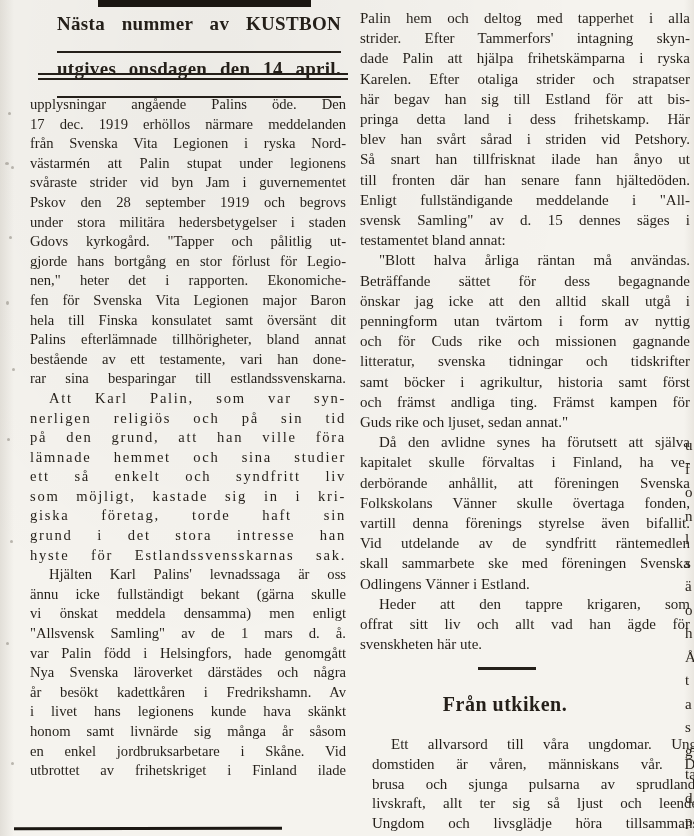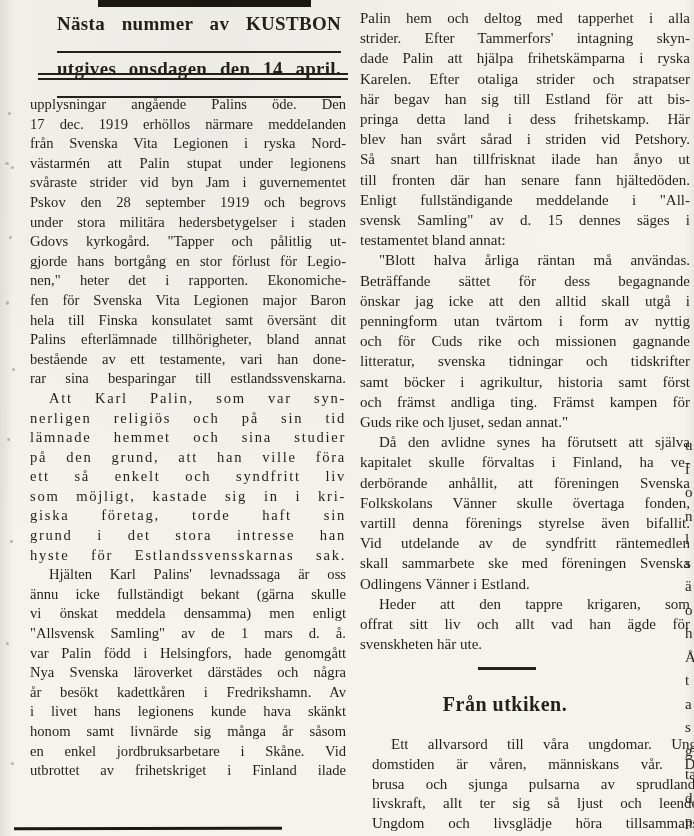--- a/index.html
+++ b/index.html
@@ -74,22 +74,22 @@
       <div class="line">Gdovs kyrkogård. "Tapper och pålitlig ut-</div>
       <div class="line">gjorde hans bortgång en stor förlust för Legio-</div>
       <div class="line">nen," heter det i rapporten. Ekonomiche-</div>
       <div class="line">fen för Svenska Vita Legionen major Baron</div>
       <div class="line">hela till Finska konsulatet samt översänt dit</div>
       <div class="line">Palins efterlämnade tillhörigheter, bland annat</div>
       <div class="line">bestående av ett testamente, vari han done-</div>
       <div class="line">rar sina besparingar till estlandssvenskarna.</div>
       <div class="line ind sp">Att Karl Palin, som var syn-</div>
       <div class="line sp">nerligen religiös och på sin tid</div>
+      <div class="line sp">på den grund, att han ville föra</div>
       <div class="line sp">lämnade hemmet och sina studier</div>
-      <div class="line sp">på den grund, att han ville föra</div>
       <div class="line sp">ett så enkelt och syndfritt liv</div>
       <div class="line sp">som möjligt, kastade sig in i kri-</div>
       <div class="line sp">giska företag, torde haft sin</div>
       <div class="line sp">grund i det stora intresse han</div>
       <div class="line sp">hyste för Estlandssvensskarnas sak.</div>
       <div class="line ind">Hjälten Karl Palins' levnadssaga är oss</div>
       <div class="line">ännu icke fullständigt bekant (gärna skulle</div>
       <div class="line">vi önskat meddela densamma) men enligt</div>
       <div class="line">"Allsvensk Samling" av de 1 mars d. å.</div>
       <div class="line">var Palin född i Helsingfors, hade genomgått</div>

